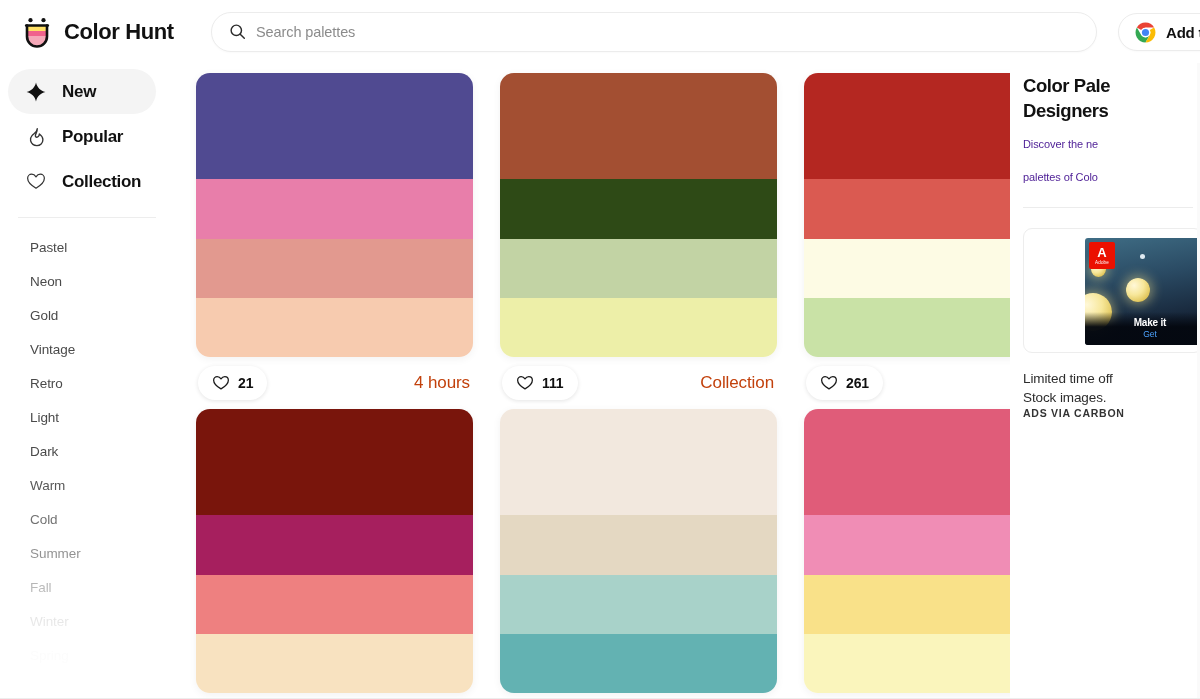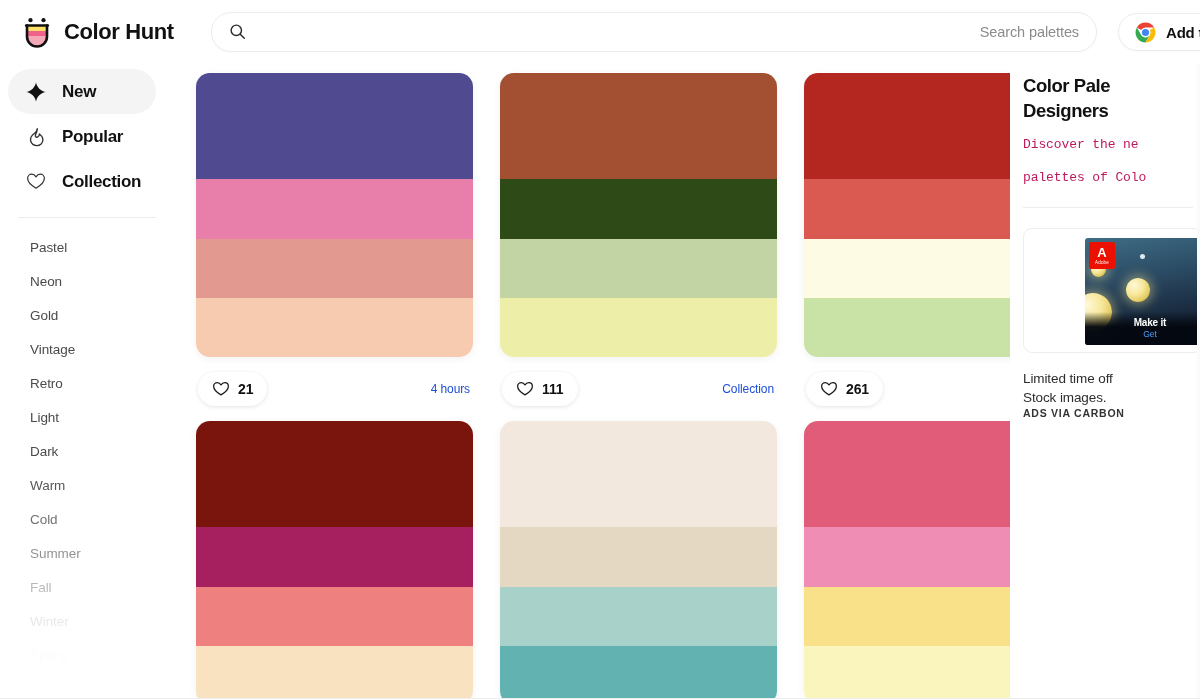--- a/index.html
+++ b/index.html
@@ -83,21 +83,20 @@
 
   .search-input {
     border: 0;
     outline: 0;
     background: transparent;
     font-family: "Liberation Sans", sans-serif;
     font-size: 14.5px;
     color: #4c1d95;
     width: 100%;
     letter-spacing: -0.1px;
-    text-align: right;
   }
   .search-input::placeholder { color: #8b8b8b; }
 
   .chrome-cta {
     position: absolute;
     left: 1118px;
     top: 13px;
     height: 38px;
     display: flex;
     align-items: center;
@@ -212,21 +211,21 @@
     cursor: pointer;
   }
 
   .swatch { width: 100%; }
   .swatch.s0 { flex: 0 0 106px; }
   .swatch.s1 { flex: 0 0 60px; }
   .swatch.s2 { flex: 0 0 59px; }
   .swatch.s3 { flex: 1 1 auto; }
 
   .card-meta {
-    height: 64px;
+    height: 52px;
     display: flex;
     align-items: center;
     justify-content: space-between;
     padding: 0 2px 0 2px;
   }
 
   .like-pill {
     height: 34px;
     min-width: 64px;
     display: flex;
@@ -242,22 +241,22 @@
   .heart-icon { flex: 0 0 18px; height: 16px; display: block; }
 
   .like-count {
     font-size: 14px;
     font-weight: bold;
     color: #111;
     letter-spacing: -0.1px;
   }
 
   .time-ago {
-    font-size: 12px;
-    color: #1d4ed8;
+    font-size: 17px;
+    color: #c2410c;
     letter-spacing: -0.1px;
     padding-right: 1px;
   }
 
   
   .right-panel {
     width: 190px;
     flex: 0 0 190px;
     padding: 10px 0 0 13px;
     overflow: hidden;
@@ -268,26 +267,25 @@
     font-size: 18.5px;
     font-weight: bold;
     line-height: 25px;
     letter-spacing: -0.45px;
     color: #111;
     white-space: nowrap;
   }
 
   .promo-desc {
     margin-top: 12px;
-    font-size: 13px;
+    font-size: 11px;
     line-height: 19px;
-    color: #be185d;
+    color: #4c1d95;
     letter-spacing: -0.1px;
     white-space: nowrap;
-    font-family: Liberation Mono, monospace;
   }
 
   .promo-divider {
     width: 170px;
     height: 1px;
     background: #ececec;
     margin: 20px 0 20px 0;
   }
 
   .ad-card {

